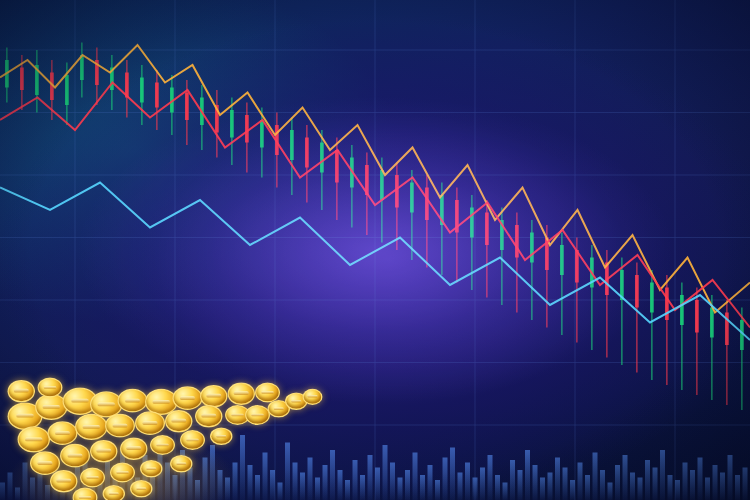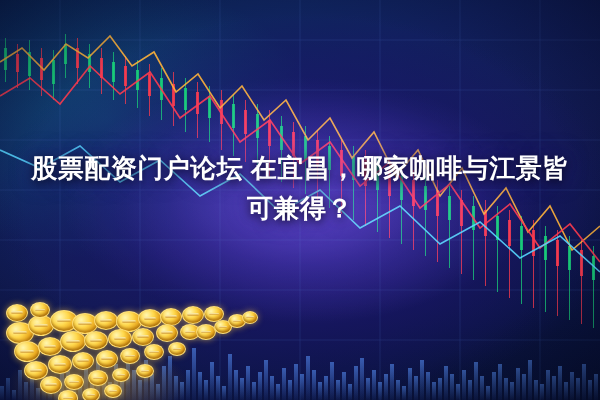--- a/index.html
+++ b/index.html
@@ -409,14 +409,13 @@
         <i></i>
       </div>
       <div class="coin" style="left: 6px; bottom: 84px; width: 20px; height: 16px;">
         <i></i>
       </div>
       <div class="coin" style="left: 30px; bottom: 88px; width: 18px; height: 14px;">
         <i></i>
       </div>
     </div>
 
-  <div class="titleWrap">股票配资门户论坛 在宜昌，哪家咖啡与江景皆可兼得？</div>
 </div>
 
 </body></html>

